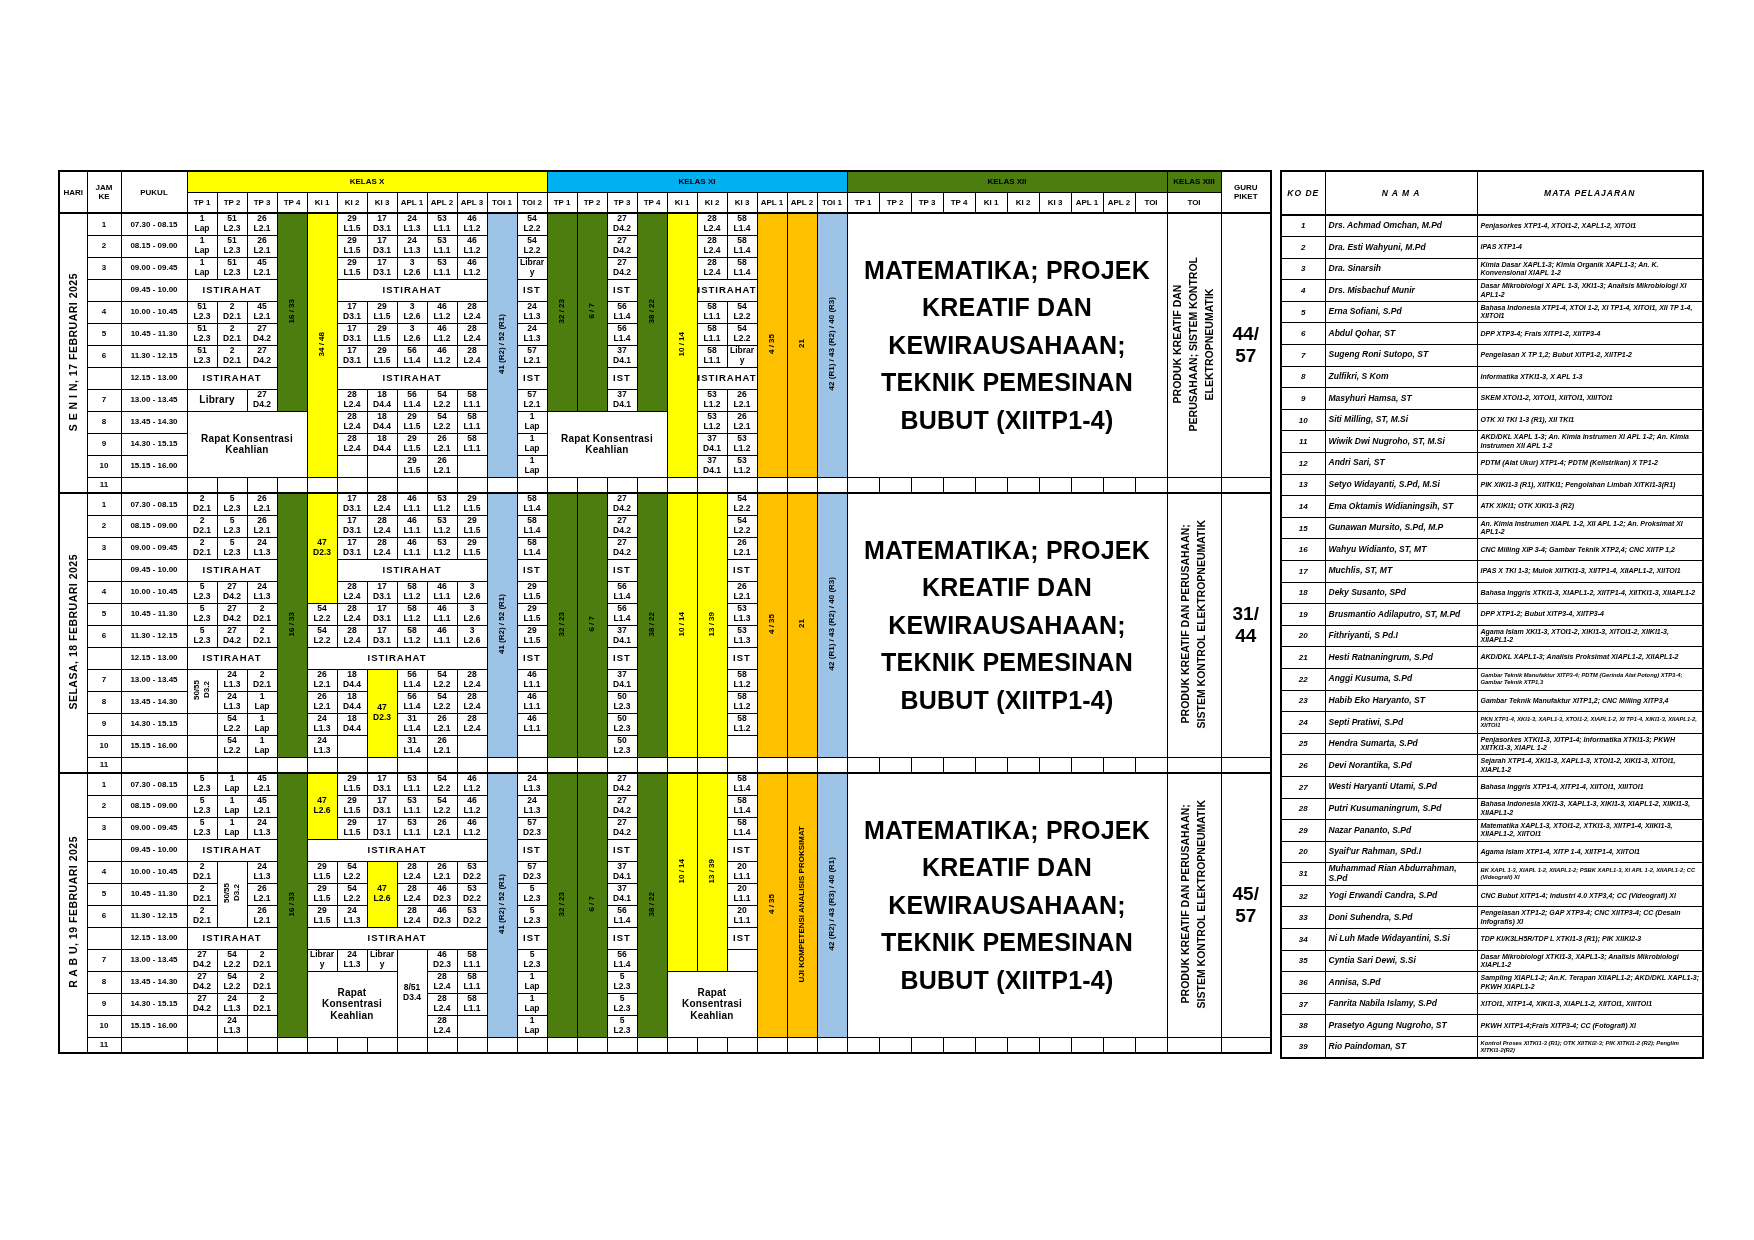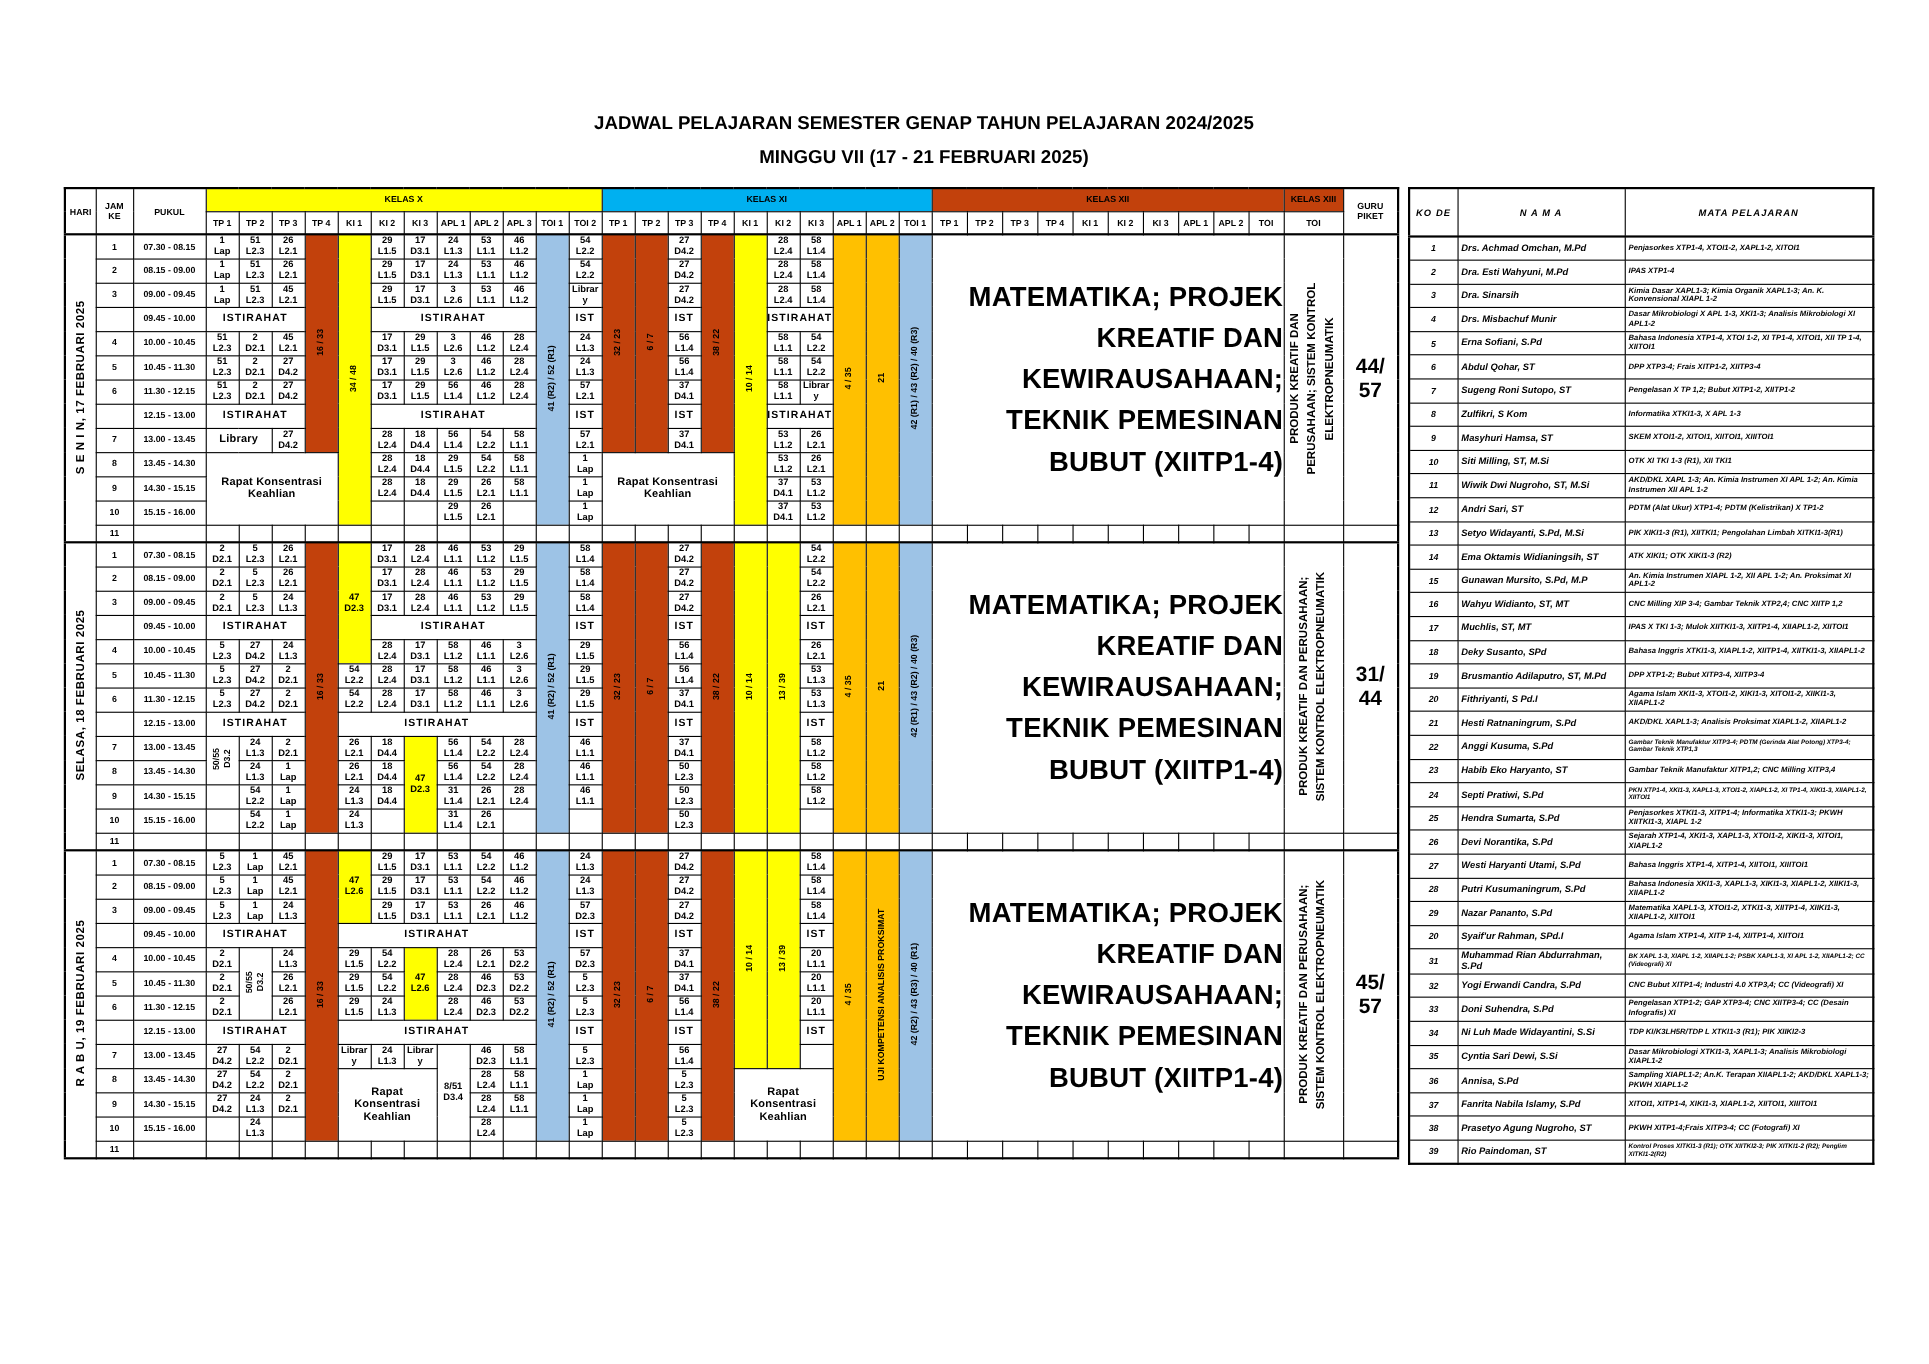--- a/index.html
+++ b/index.html
@@ -20,44 +20,40 @@
   thead tr{height:21px;}
   td.cell{font-size:8.5px;line-height:1.15;}
   td.jam{font-size:8px;}
   td.time{font-size:8px;}
   td.dayname{background:#fff;}
   .vtext{writing-mode:vertical-rl;transform:rotate(180deg);display:inline-block;
     white-space:nowrap;line-height:1.25;font-size:8px;}
   td.dayname .vtext{font-size:10.5px;letter-spacing:.5px;line-height:1;}
   td.ist{font-size:9.5px;letter-spacing:1px;}
   td.rapat{font-size:10px;letter-spacing:.2px;}
-  td.big{font-size:25px;line-height:1.5;letter-spacing:.2px;text-align:right;}
+  td.big{font-size:25px;line-height:1.5;letter-spacing:.2px;}
   td.k13 .vtext{font-size:10.5px;line-height:1.5;}
   td.piket{font-size:19px;line-height:1.15;}
   td.kode{font-size:8px;}
   td.nama{font-size:8.5px;text-align:left;padding:1px 3px;line-height:1.15;}
   td.mapel{font-size:7px;font-weight:bold;text-align:left;padding:1px 3px;line-height:1.2;}
   td.mapel.tiny{font-size:5.8px;}
-  .bg-g{background:#c2410c;}
+  .bg-g{background:#4d7c0f;}
   .bg-y{background:#ffff00;}
   .bg-b{background:#9dc3e6;}
   .bg-o{background:#ffc000;}
   .bg-cyan{background:#00b0f0;}
   #tlist{margin-left:8px;}
   #tlist thead th{font-size:8.5px;letter-spacing:1px;}
   #tlist tr{height:21.6px;font-style:italic;}
 </style>
 </head>
 <body>
 <div class="page">
 
-<div class="title">
-  <div>JADWAL PELAJARAN SEMESTER GENAP TAHUN PELAJARAN 2024/2025</div>
-  <div>MINGGU VII (17 - 21 FEBRUARI 2025)</div>
-</div>
 
 <div class="main">
   <table id="sched">
     <colgroup id="sched-cols">
           <col style="width: 28px;">
           <col style="width: 34px;">
           <col style="width: 66px;">
           <col style="width: 30px;">
           <col style="width: 30px;">
           <col style="width: 30px;">

